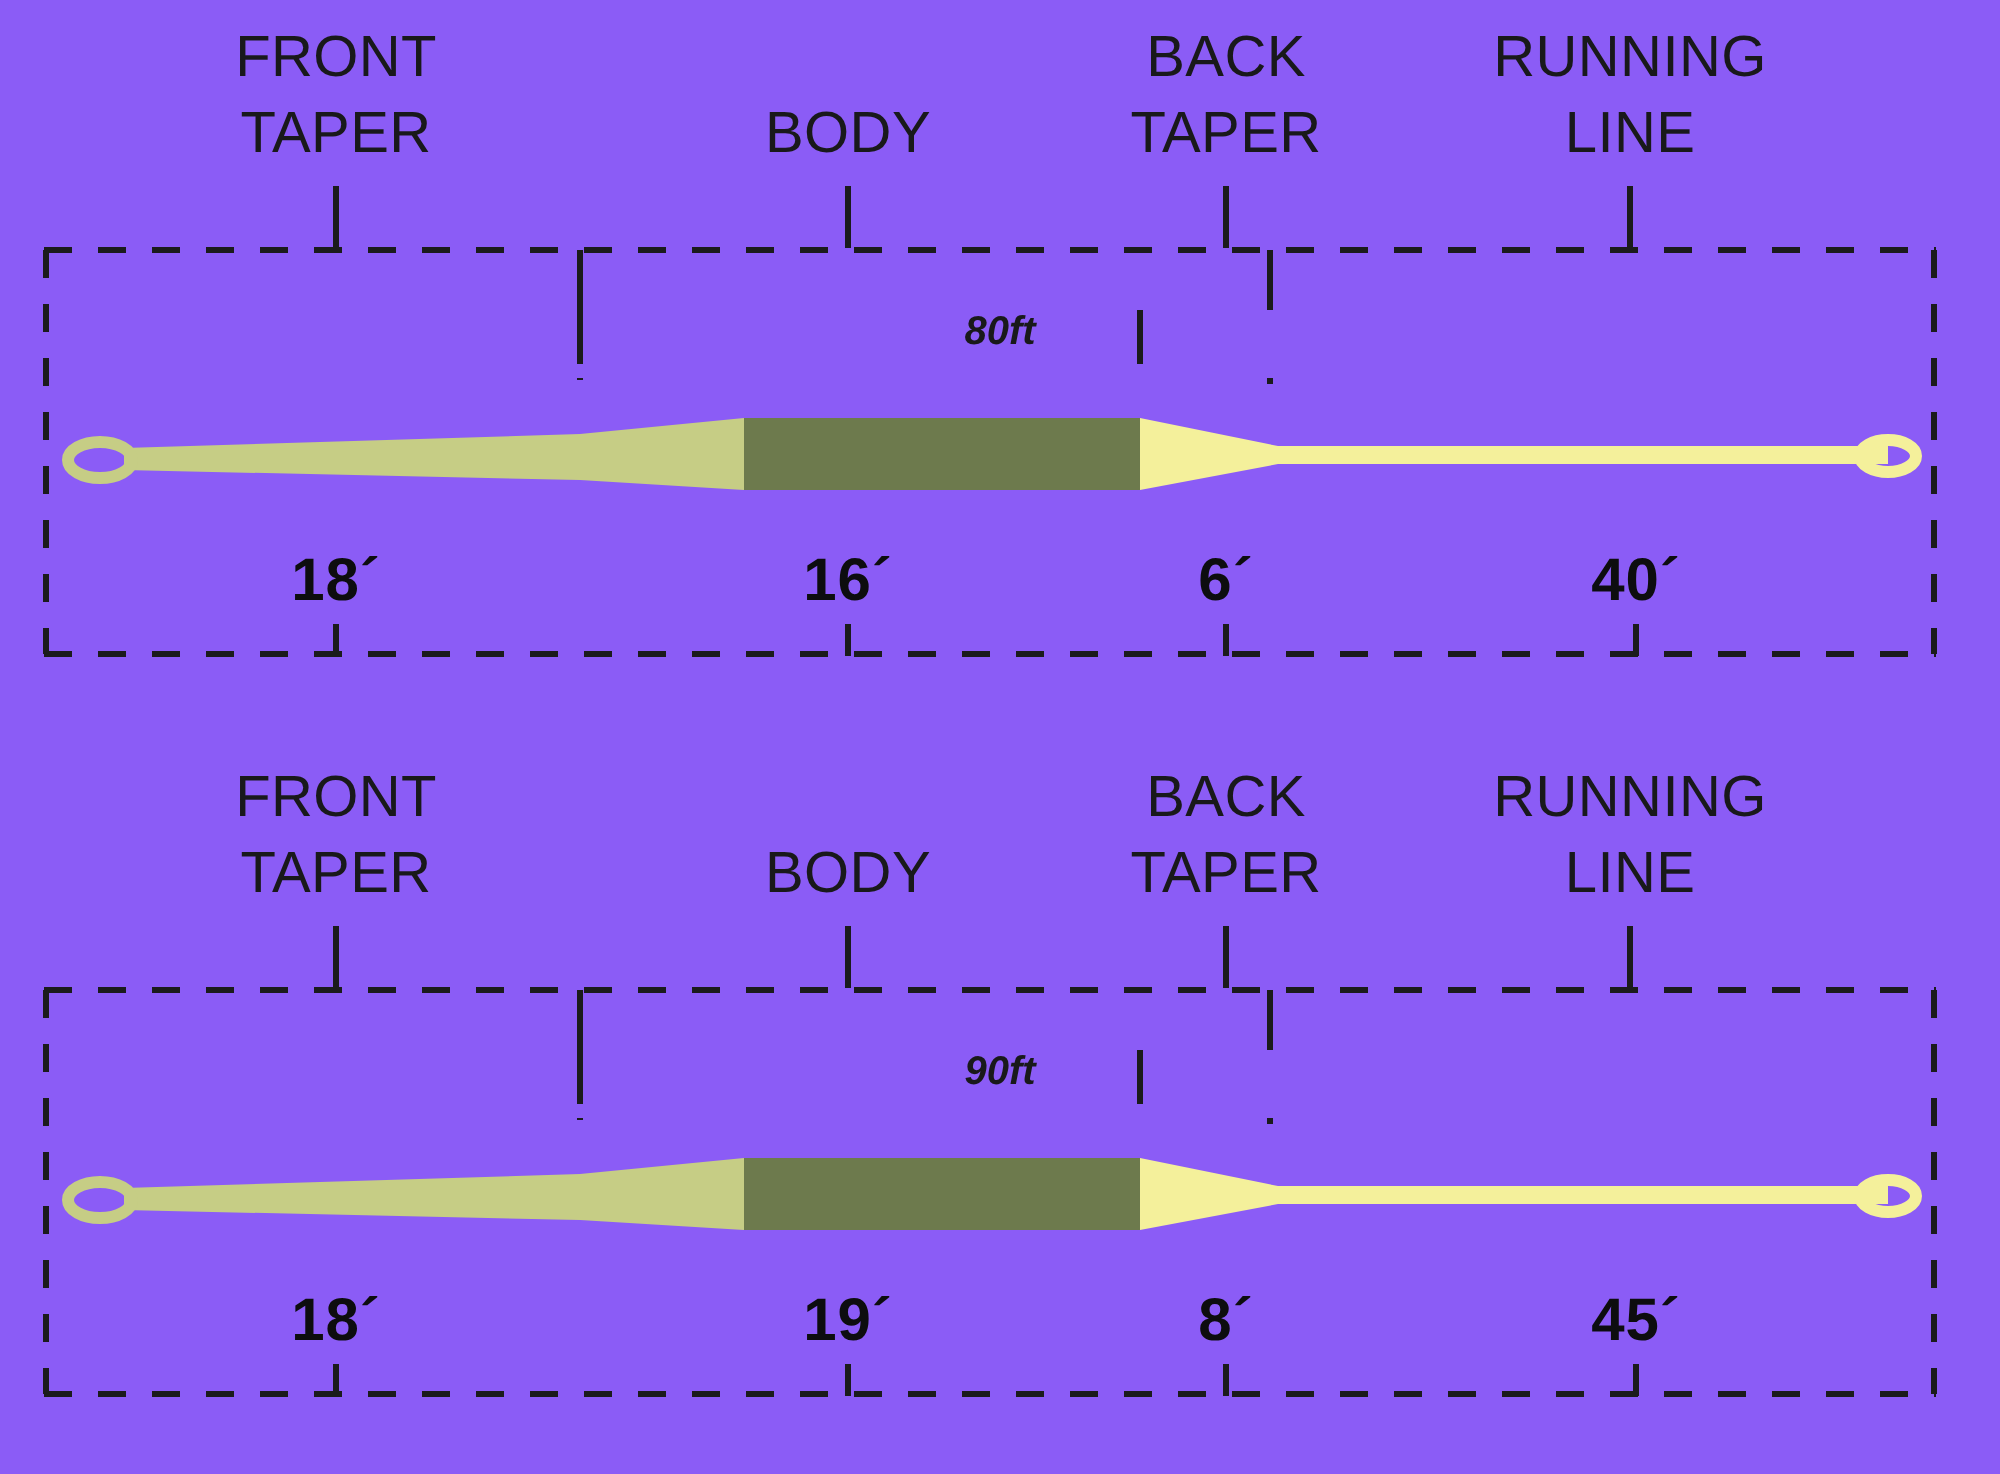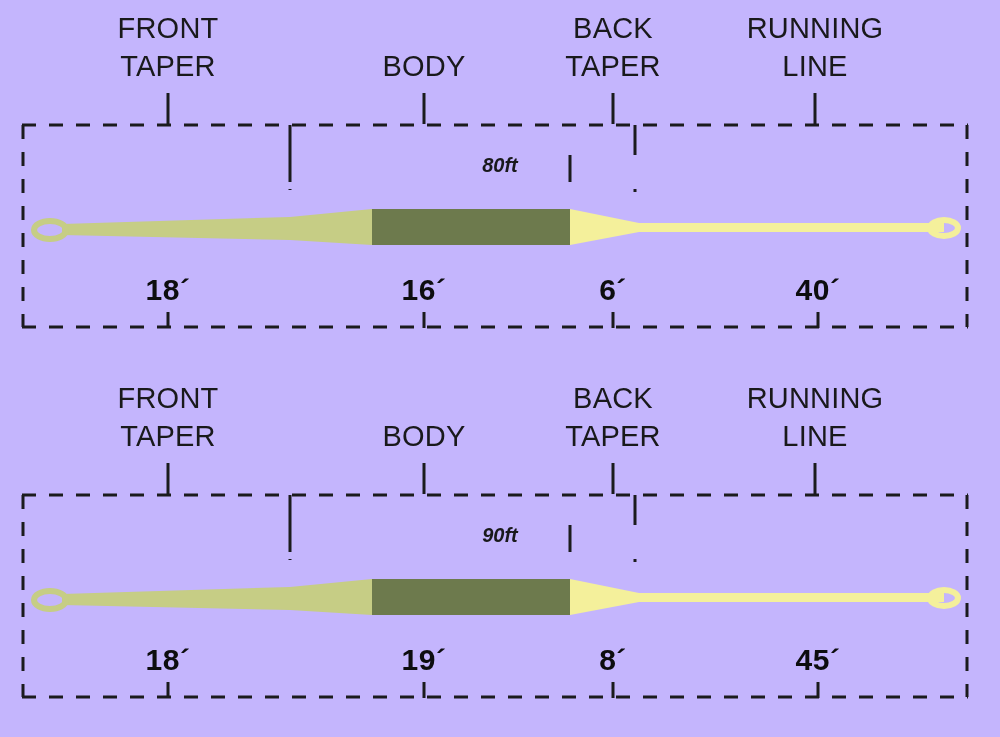--- a/index.html
+++ b/index.html
@@ -10,21 +10,21 @@
   body {
     width: 1000px;
     height: 737px;
     font-family: "Liberation Sans", sans-serif;
     overflow: hidden;
   }
   #page {
     position: relative;
     width: 1000px;
     height: 737px;
-    background: #c4b5fd;
+    background: #8b5cf6;
   }
   .diagram {
     position: absolute;
     left: 0;
     width: 1000px;
   }
   #diagram-top  { top: 0px;   height: 370px; }
   #diagram-bottom { top: 370px; height: 367px; }
 
   svg.canvas {

